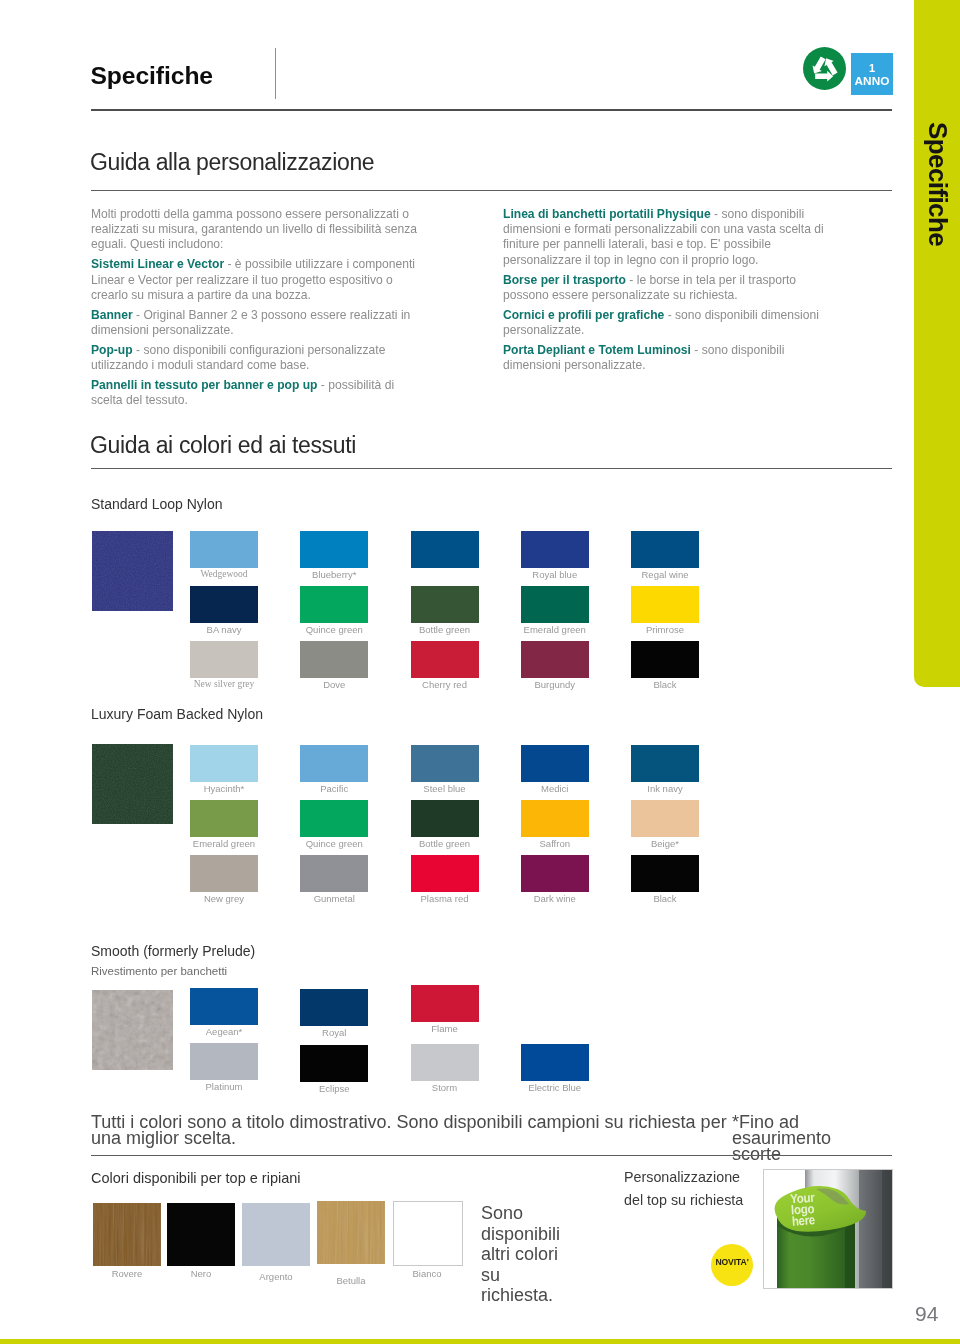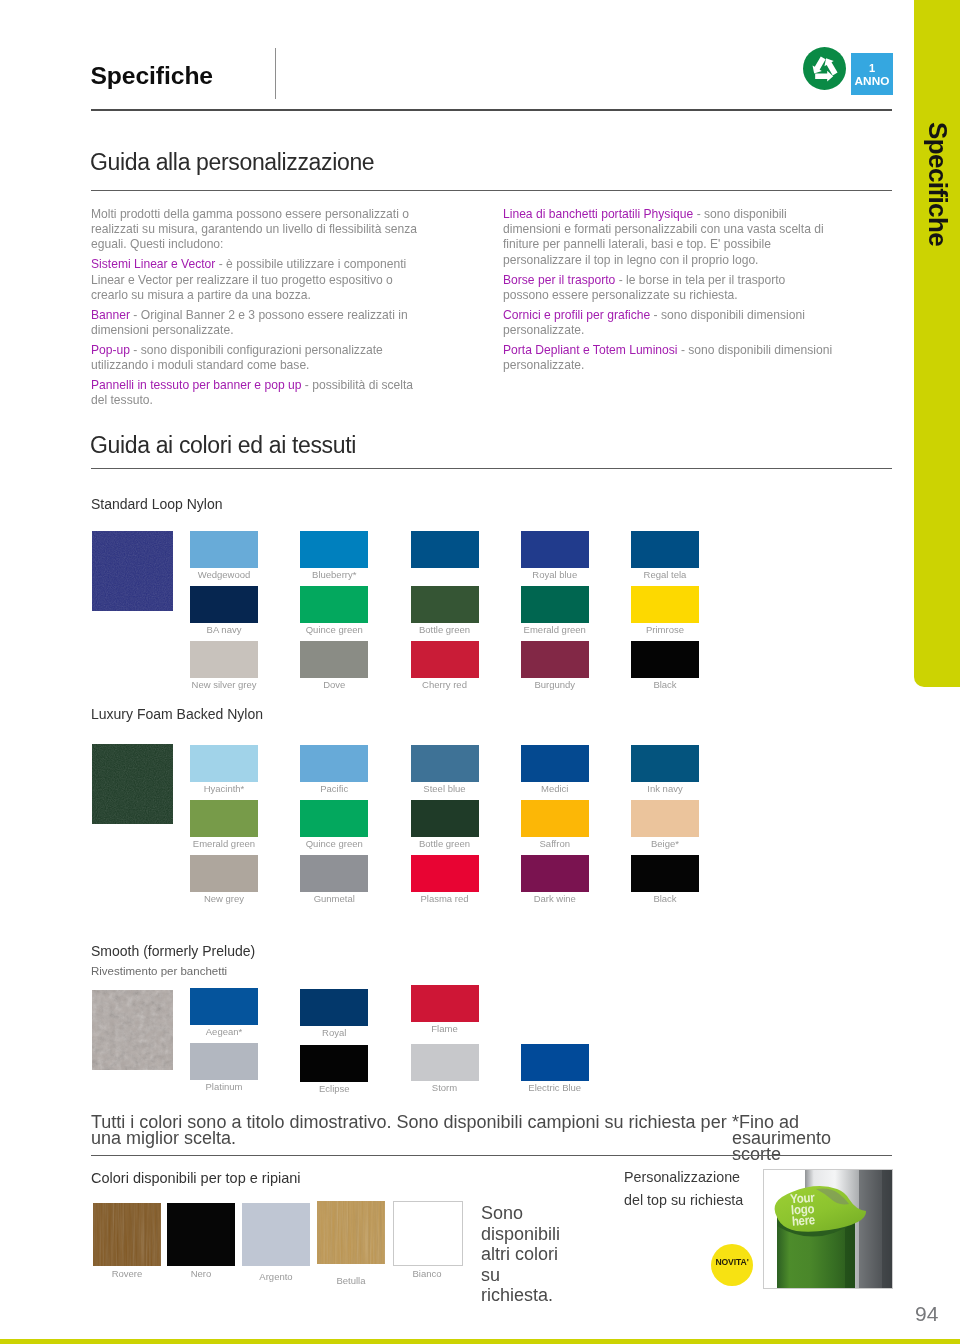--- a/index.html
+++ b/index.html
@@ -33,21 +33,21 @@
 
   
   .h-guide{position:absolute;font-size:23px;color:#2b2b2b;font-weight:normal;letter-spacing:-0.35px;
       white-space:nowrap;}
   .sec-h{position:absolute;font-size:14px;color:#333;white-space:nowrap;}
   .sec-sub{position:absolute;font-size:11.5px;color:#6b6b6b;white-space:nowrap;}
 
   
   .col{position:absolute;font-size:12.1px;line-height:15.2px;color:#8d8d8d;}
   .col p{margin:0 0 4.7px 0;}
-  .col b{color:#a21caf;font-weight:normal;}
+  .col b{color:#0f766e;font-weight:bold;}
 
   
   .sw{position:absolute;width:68px;height:37px;}
   .sw-lbl{position:absolute;width:68px;text-align:center;font-size:9.5px;color:#9a9a9a;
       white-space:nowrap;}
   .bigsw{position:absolute;left:92px;width:81px;height:80px;}
 
   .note{position:absolute;font-size:18px;color:#4a4a4a;line-height:16px;}
   .pagenum{position:absolute;left:915px;top:1302px;font-size:21px;color:#77787b;}
   .photo{position:absolute;left:763px;top:1169px;width:130px;height:120px;}
@@ -135,41 +135,41 @@
 
   <div id="swatch-area">
       <div class="sec-h" style="left: 91px; top: 496px;">Standard Loop Nylon</div>
       <div class="bigsw" style="top: 531px; background: rgb(43, 49, 128);">
         <svg width="81" height="80" style="display:block">
           <rect width="81" height="80" fill="#2b3180"></rect>
           <rect width="81" height="80" filter="url(#fabtex)" opacity="0.35"></rect>
         </svg>
       </div>
       <div class="sw" style="left: 190px; top: 531px; background: rgb(104, 171, 216);"></div>
-      <div class="sw-lbl" style="left: 190px; top: 569px;">Wedgewood</div>
+      <div class="sw-lbl" style="left: 190px; top: 569px; font-family: Liberation Serif, serif;">Wedgewood</div>
       <div class="sw" style="left: 300.25px; top: 531px; background: rgb(0, 128, 190);"></div>
       <div class="sw-lbl" style="left: 300.25px; top: 569px;">Blueberry*</div>
       <div class="sw" style="left: 410.5px; top: 531px; background: rgb(0, 81, 136);"></div>
       <div class="sw-lbl" style="left: 410.5px; top: 569px; margin-top: 31px;">Cornflower*</div>
       <div class="sw" style="left: 520.75px; top: 531px; background: rgb(33, 59, 140);"></div>
       <div class="sw-lbl" style="left: 520.75px; top: 569px;">Royal blue</div>
       <div class="sw" style="left: 631px; top: 531px; background: rgb(0, 78, 132);"></div>
-      <div class="sw-lbl" style="left: 631px; top: 569px;">Regal tela</div>
+      <div class="sw-lbl" style="left: 631px; top: 569px;">Regal wine</div>
       <div class="sw" style="left: 190px; top: 586px; background: rgb(6, 38, 80);"></div>
       <div class="sw-lbl" style="left: 190px; top: 624px;">BA navy</div>
       <div class="sw" style="left: 300.25px; top: 586px; background: rgb(3, 168, 94);"></div>
       <div class="sw-lbl" style="left: 300.25px; top: 624px;">Quince green</div>
       <div class="sw" style="left: 410.5px; top: 586px; background: rgb(53, 85, 52);"></div>
       <div class="sw-lbl" style="left: 410.5px; top: 624px;">Bottle green</div>
       <div class="sw" style="left: 520.75px; top: 586px; background: rgb(0, 102, 80);"></div>
       <div class="sw-lbl" style="left: 520.75px; top: 624px;">Emerald green</div>
       <div class="sw" style="left: 631px; top: 586px; background: rgb(253, 217, 0);"></div>
       <div class="sw-lbl" style="left: 631px; top: 624px;">Primrose</div>
       <div class="sw" style="left: 190px; top: 641px; background: rgb(200, 194, 188);"></div>
-      <div class="sw-lbl" style="left: 190px; top: 679px;">New silver grey</div>
+      <div class="sw-lbl" style="left: 190px; top: 679px; font-family: Liberation Serif, serif;">New silver grey</div>
       <div class="sw" style="left: 300.25px; top: 641px; background: rgb(138, 140, 133);"></div>
       <div class="sw-lbl" style="left: 300.25px; top: 679px;">Dove</div>
       <div class="sw" style="left: 410.5px; top: 641px; background: rgb(201, 28, 55);"></div>
       <div class="sw-lbl" style="left: 410.5px; top: 679px;">Cherry red</div>
       <div class="sw" style="left: 520.75px; top: 641px; background: rgb(130, 40, 70);"></div>
       <div class="sw-lbl" style="left: 520.75px; top: 679px;">Burgundy</div>
       <div class="sw" style="left: 631px; top: 641px; background: rgb(4, 4, 4);"></div>
       <div class="sw-lbl" style="left: 631px; top: 679px;">Black</div>
       <div class="sec-h" style="left: 91px; top: 706px;">Luxury Foam Backed Nylon</div>
       <div class="bigsw" style="top: 744px; background: rgb(29, 59, 38);">

